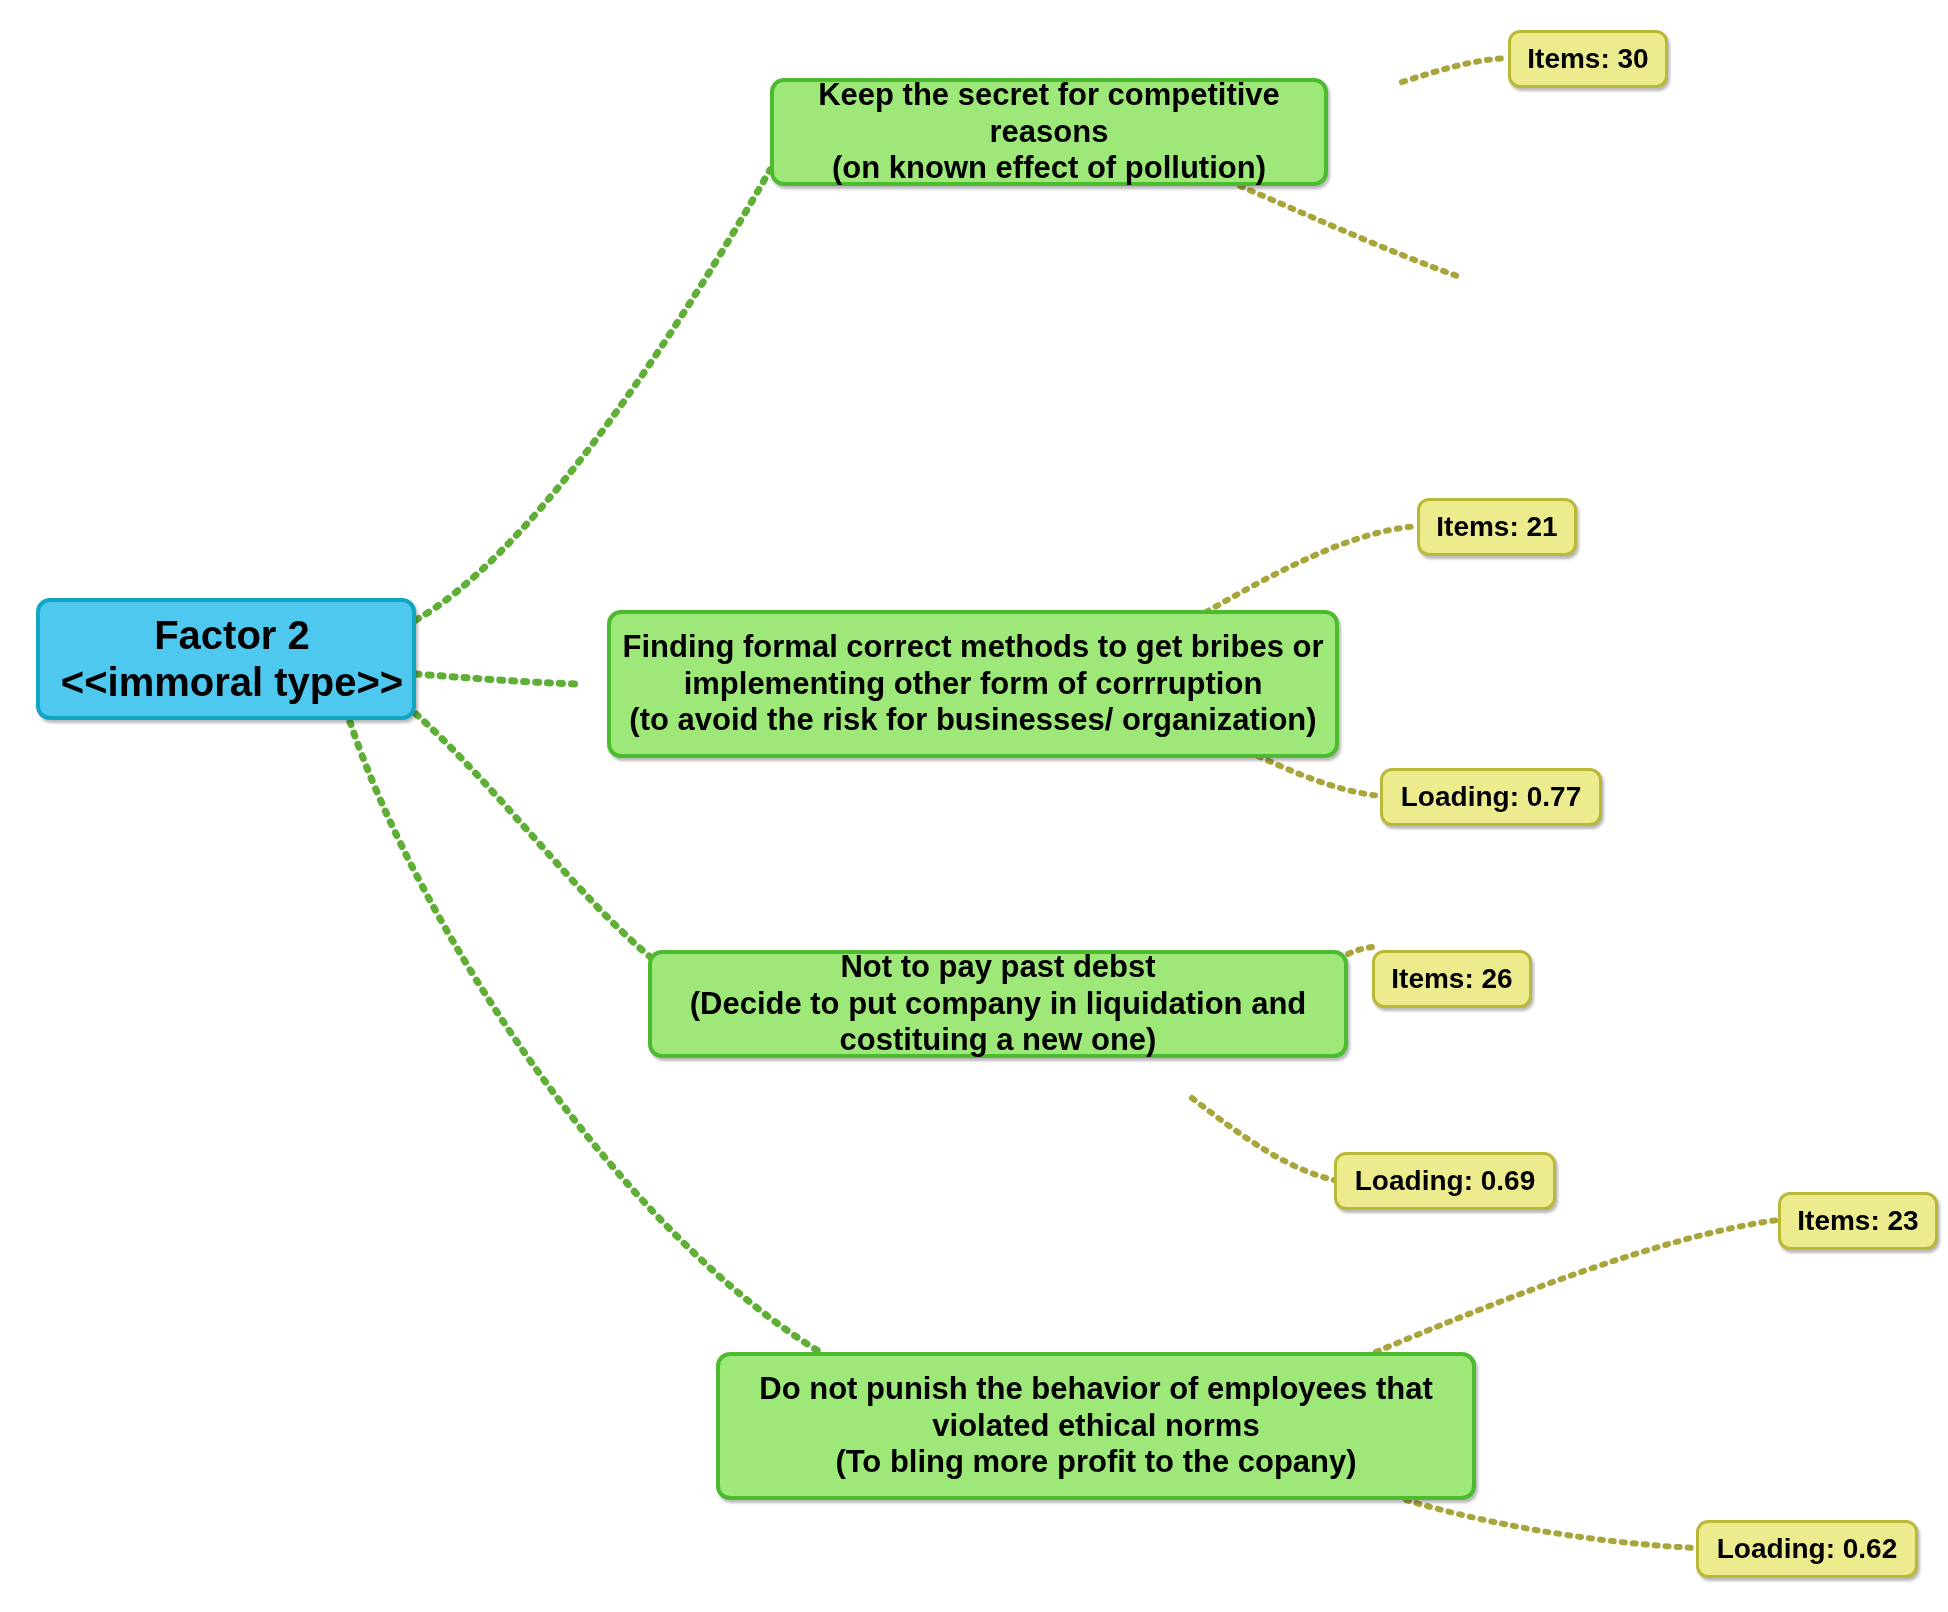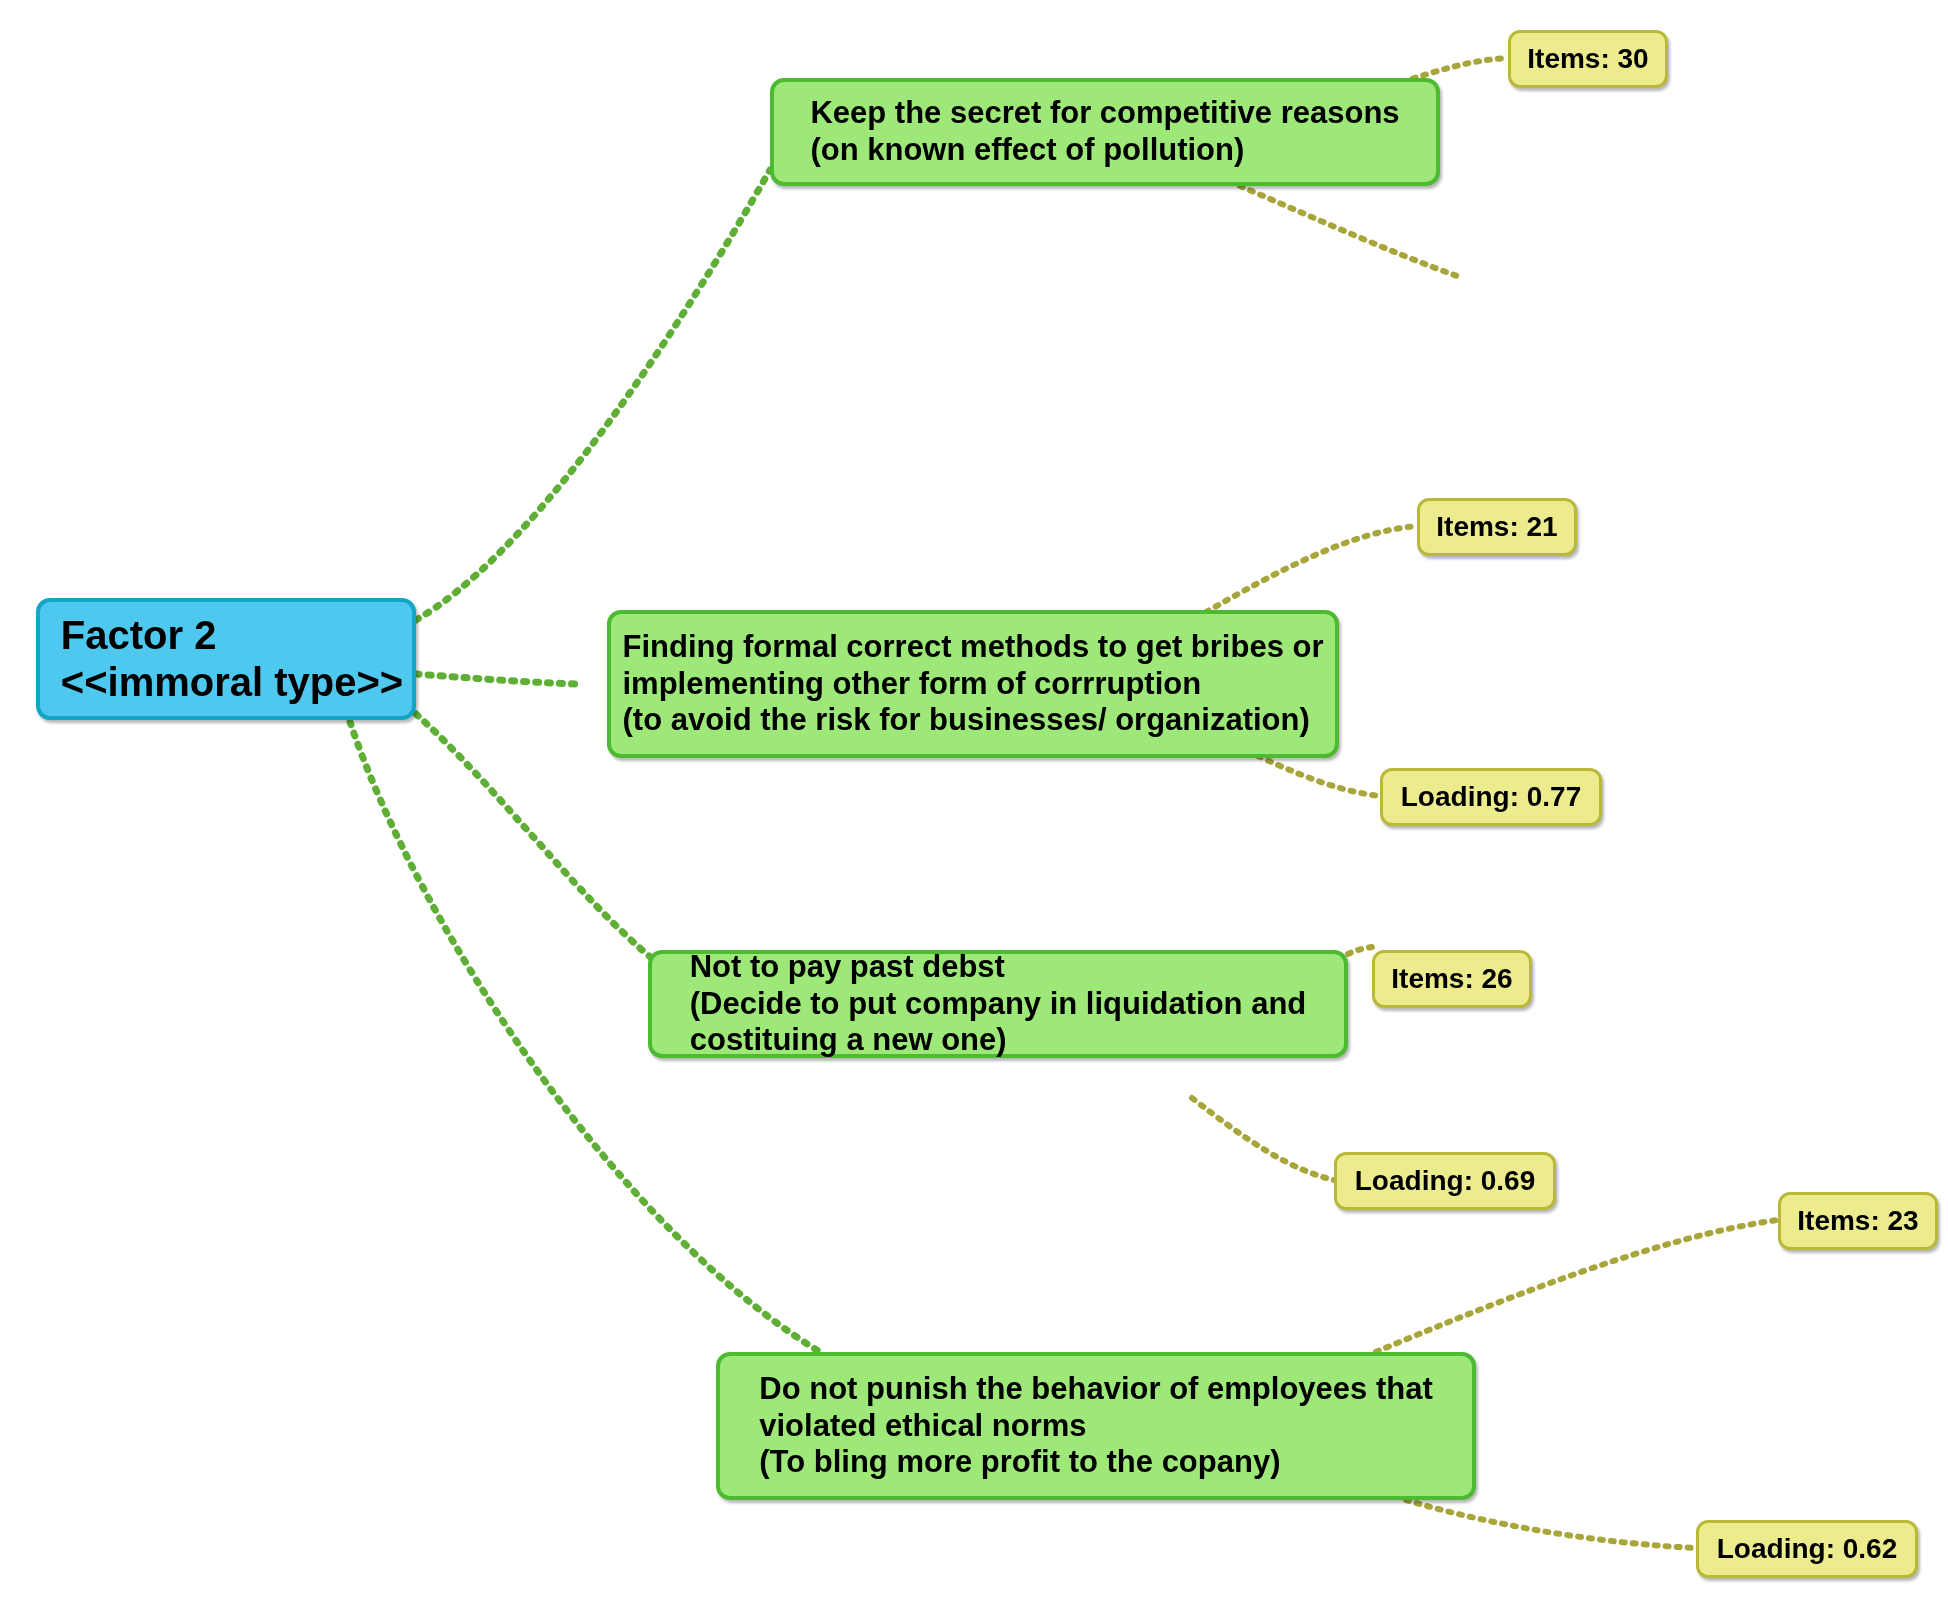--- a/index.html
+++ b/index.html
@@ -24,20 +24,21 @@
     width: 1948px;
     height: 1612px;
     pointer-events: none;
   }
   .node {
     position: absolute;
     box-sizing: border-box;
     display: flex;
     align-items: center;
     justify-content: center;
+    text-align: center;
     white-space: pre-line;
     font-weight: bold;
     color: #000000;
     line-height: 1.18;
   }
   .root-node {
     background: #4fc8f0;
     border: 4px solid #13a6c4;
     border-radius: 14px;
     font-size: 40px;
@@ -80,21 +81,21 @@
     <path d="M 1348 954 C 1356 950 1364 948 1372 947" fill="none" stroke="#a8a53a" stroke-width="6" stroke-dasharray="3 8" stroke-linecap="round"></path>
     <path d="M 1192 1098 C 1246 1140 1290 1170 1334 1180" fill="none" stroke="#a8a53a" stroke-width="6" stroke-dasharray="3 8" stroke-linecap="round"></path>
 
     <path d="M 1366 1356 C 1500 1300 1660 1236 1778 1220" fill="none" stroke="#a8a53a" stroke-width="6" stroke-dasharray="3 8" stroke-linecap="round"></path>
     <path d="M 1406 1500 C 1500 1528 1610 1544 1696 1548" fill="none" stroke="#a8a53a" stroke-width="6" stroke-dasharray="3 8" stroke-linecap="round"></path>
   </svg>
 
   <div class="node root-node" style="left:36px; top:598px; width:380px; height:122px;">Factor 2
 &lt;&lt;immoral type&gt;&gt;</div>
 
-  <div class="node branch-node" style="left:770px; top:78px; width:670px; height:108px;">Keep the secret for competitive reasons
+  <div class="node branch-node" style="left:770px; top:78px; width:558px; height:108px;">Keep the secret for competitive reasons
 (on known effect of pollution)</div>
   <div class="node leaf-node" style="left:1508px; top:30px; width:160px; height:58px;">Items: 30</div>
 
   <div class="node branch-node" style="left:607px; top:610px; width:732px; height:148px;">Finding formal correct methods to get bribes or
 implementing other form of corrruption
 (to avoid the risk for businesses/ organization)</div>
   <div class="node leaf-node" style="left:1417px; top:498px; width:160px; height:58px;">Items: 21</div>
   <div class="node leaf-node" style="left:1380px; top:768px; width:222px; height:58px;">Loading: 0.77</div>
 
   <div class="node branch-node" style="left:648px; top:950px; width:700px; height:108px;">Not to pay past debst

